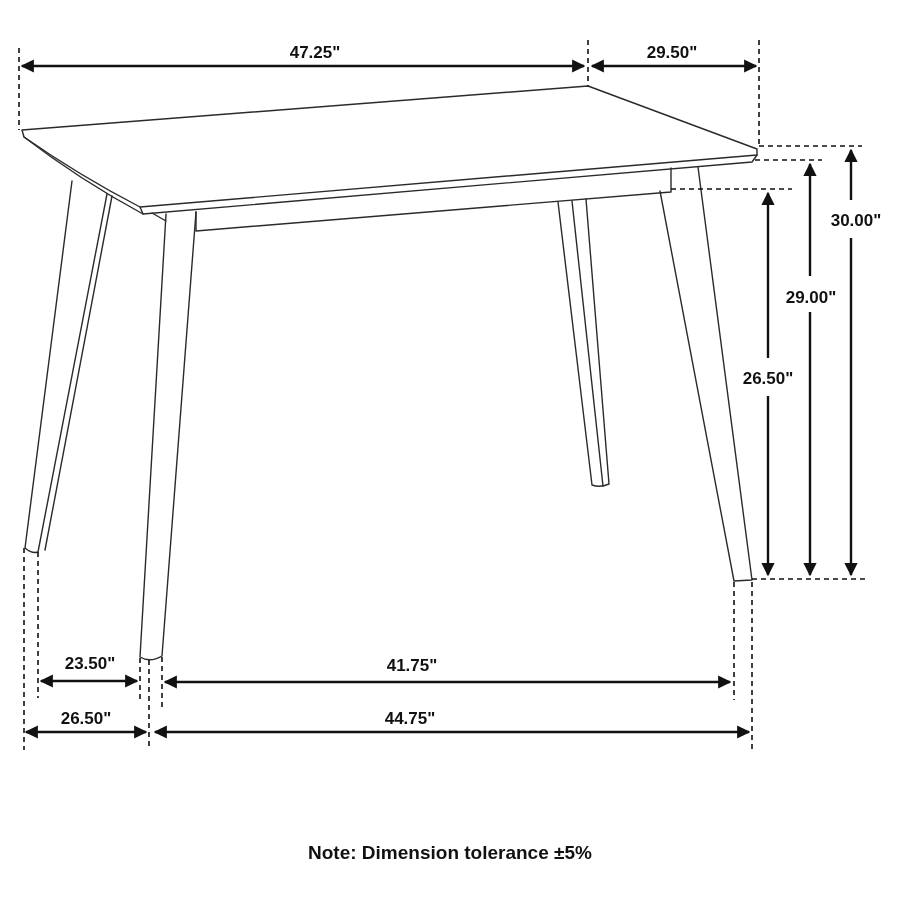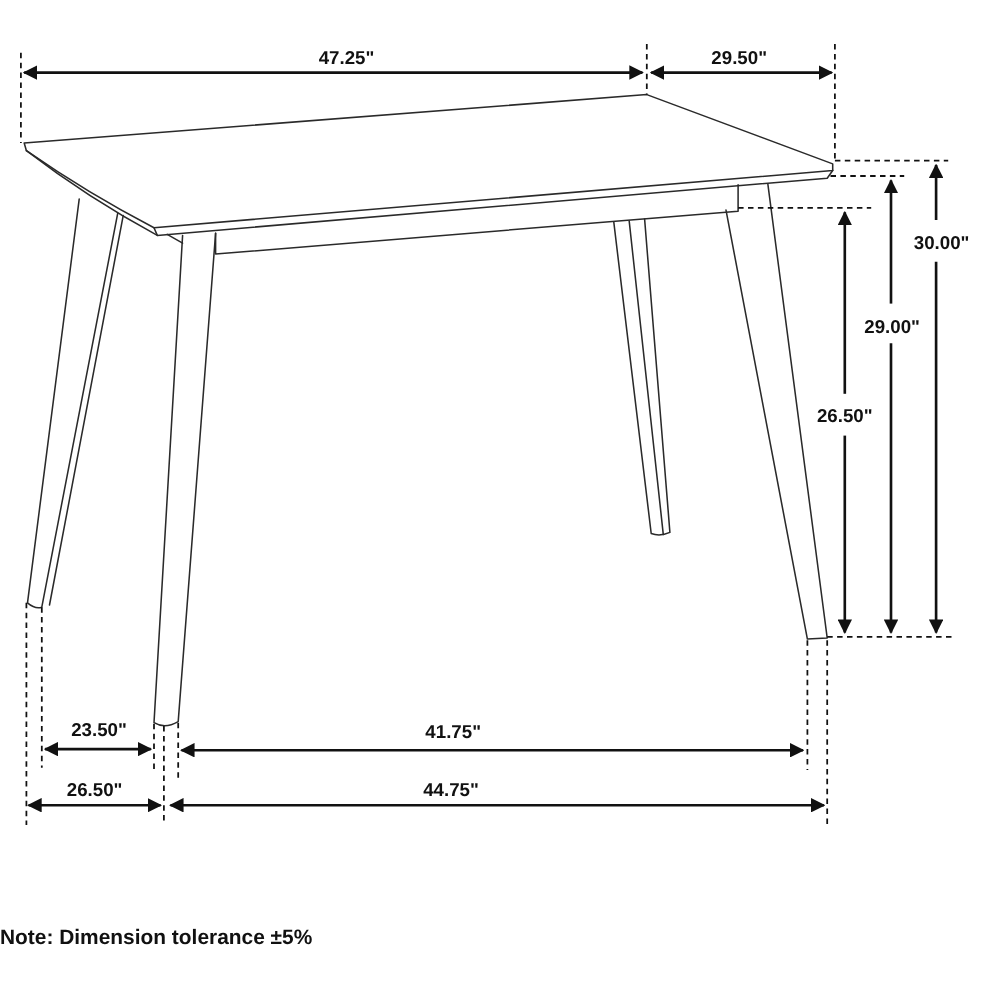--- a/index.html
+++ b/index.html
@@ -2,21 +2,21 @@
 <html><head>
   <meta charset="utf-8">
   <style>
     html, body { margin: 0; padding: 0; background: #ffffff; }
     body { width: 900px; height: 900px; position: relative; overflow: hidden; font-family: "Liberation Sans", sans-serif; }
     #diagram { position: absolute; left: 0; top: 0; width: 900px; height: 900px; }
     .edge { fill: none; stroke: #2a2a2a; stroke-width: 1.4; stroke-linejoin: round; stroke-linecap: round; }
     .dash { fill: none; stroke: #111; stroke-width: 1.6; stroke-dasharray: 5 4; }
     .dim { stroke: #111; stroke-width: 2.4; fill: none; }
     .lbl { font-family: "Liberation Sans", sans-serif; font-weight: bold; font-size: 17px; fill: #111; }
-    .note { position: absolute; left: 0; width: 900px; top: 842px; font-weight: bold; font-size: 19px; color: #111; font-family: "Liberation Sans", sans-serif; }
+    .note { position: absolute; left: 0; width: 900px; top: 842px; text-align: center; font-weight: bold; font-size: 19px; color: #111; font-family: "Liberation Sans", sans-serif; }
   </style>
 </head>
 <body>
 
 <svg id="diagram" viewBox="0 0 900 900" xmlns="http://www.w3.org/2000/svg">
   <defs>
     <marker id="ah" viewBox="0 0 10 10" refX="9" refY="5" markerWidth="5.5" markerHeight="5.5" orient="auto-start-reverse">
       <path d="M0,0 L10,5 L0,10 z" fill="#111"></path>
     </marker>
   </defs>

